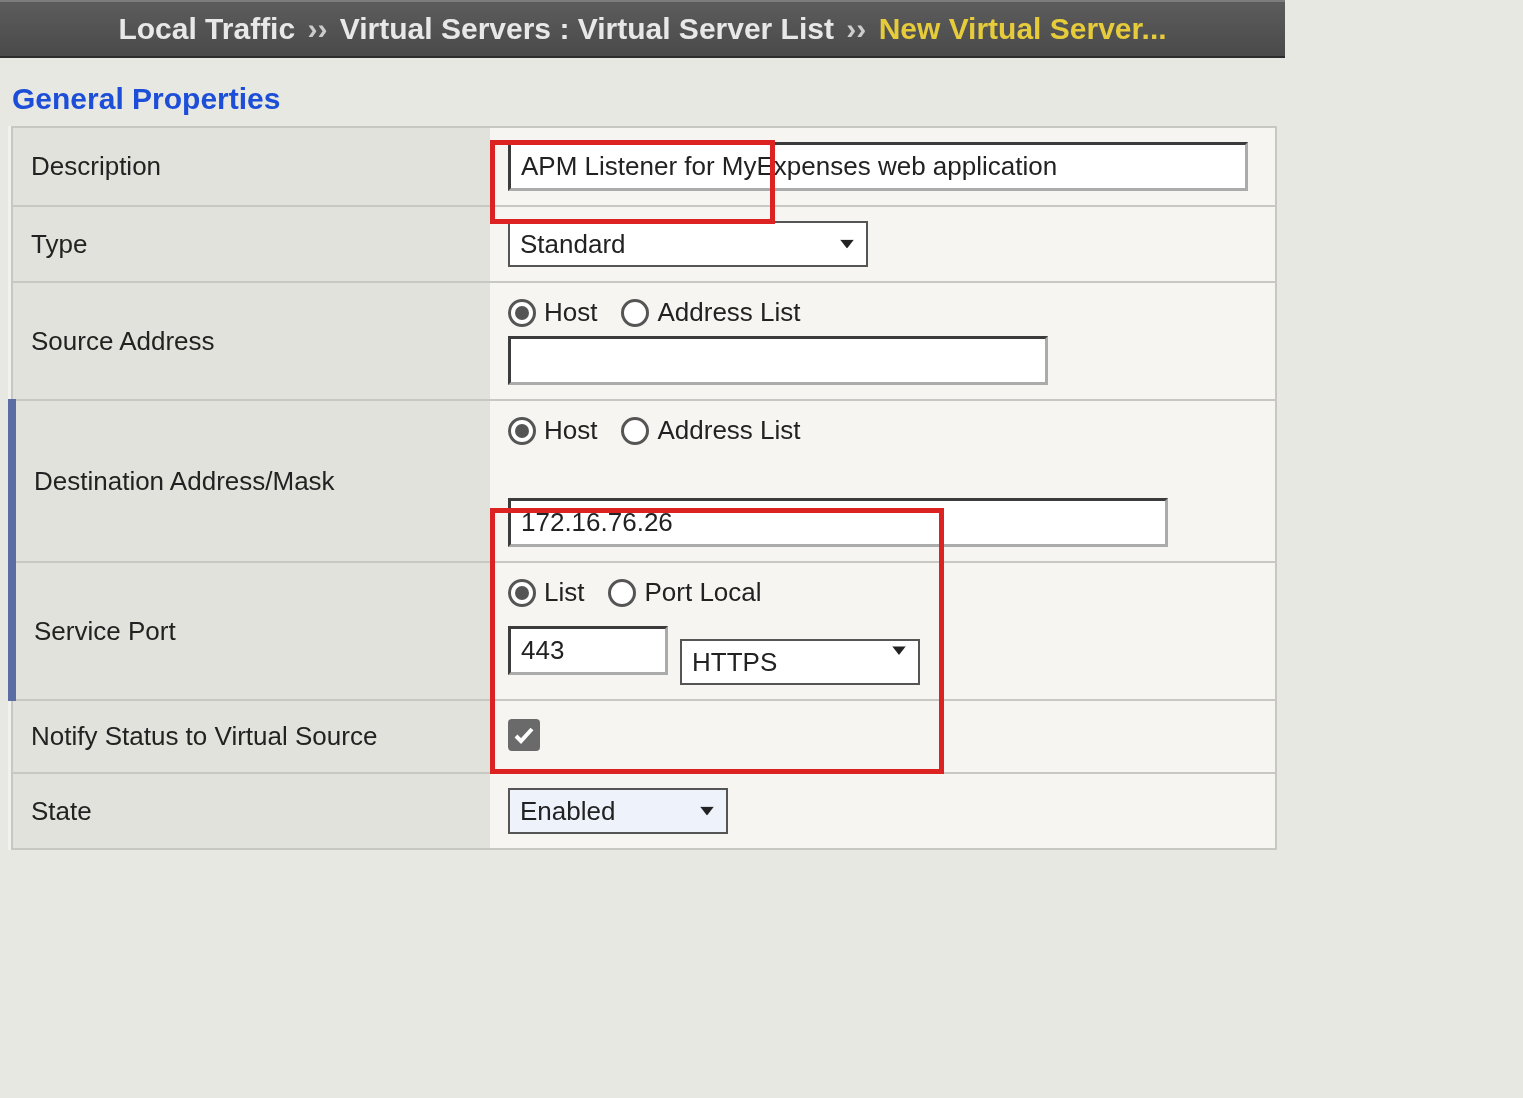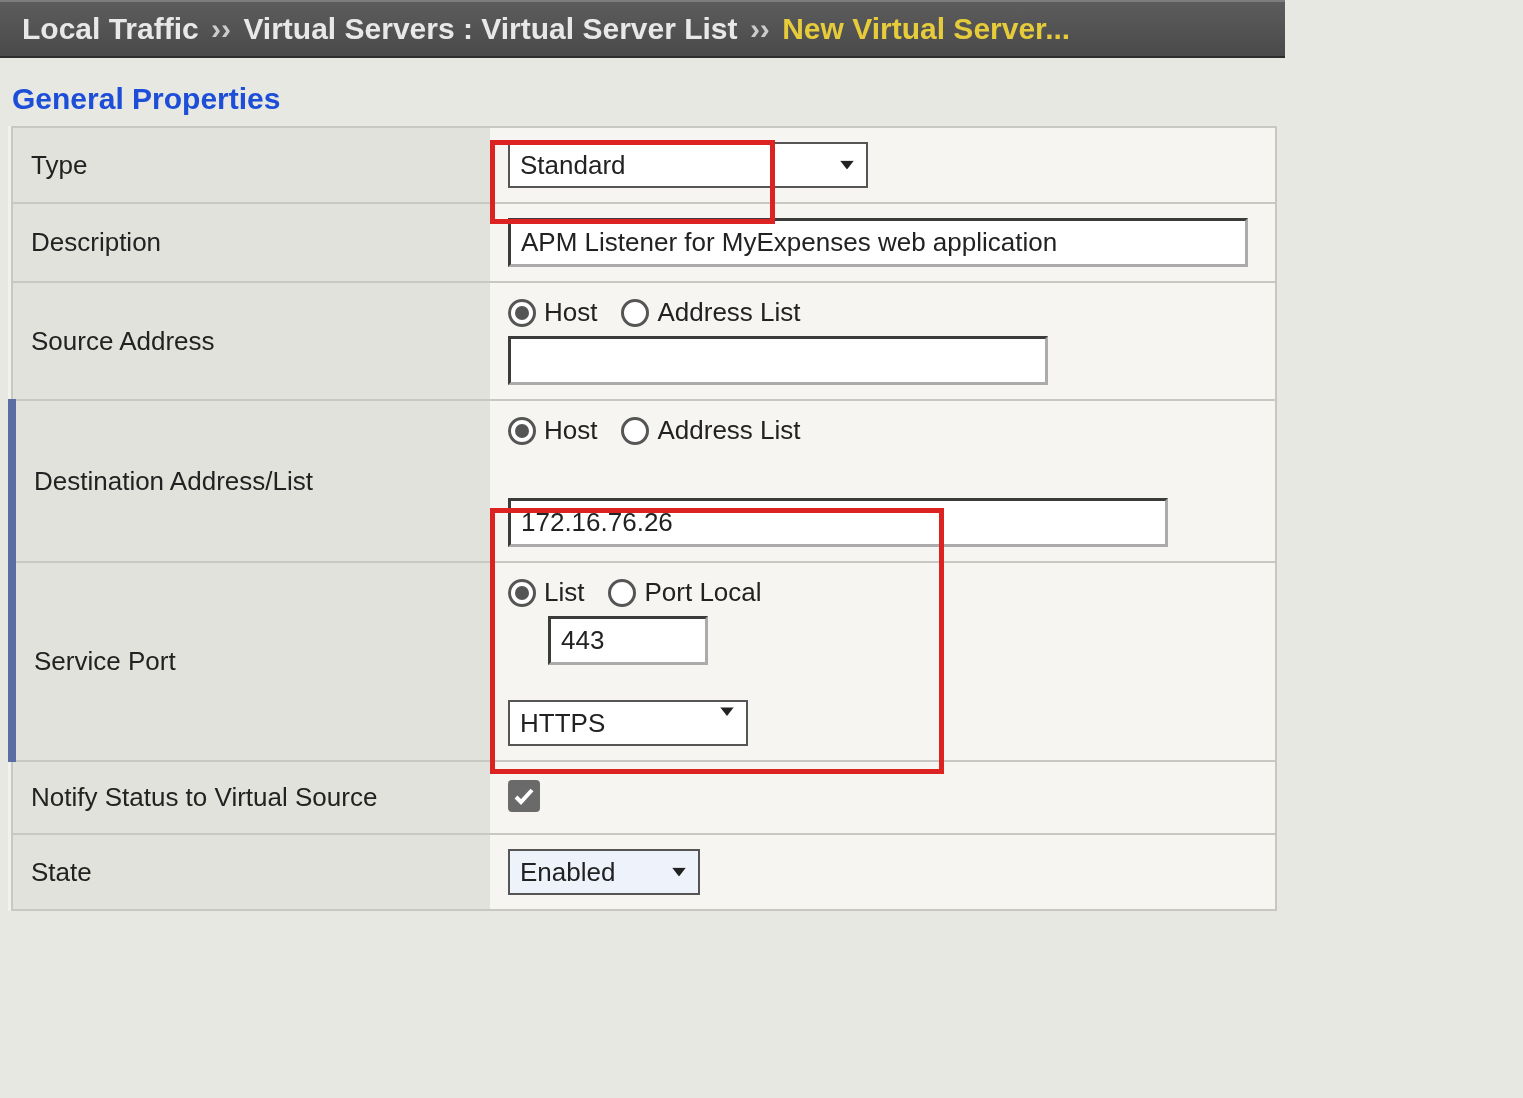--- a/index.html
+++ b/index.html
@@ -12,20 +12,21 @@
     color: #222;
   }
   .breadcrumb-bar {
     background: linear-gradient(#5c5c5c, #4a4a4a);
     border-top: 2px solid #7d7d7d;
     border-bottom: 2px solid #2d2d2d;
     padding: 10px 22px;
     font-size: 30px;
     font-weight: bold;
     color: #e8e8e8;
+    text-align: center;
   }
   .breadcrumb-bar .sep { color: #ccc; margin: 0 4px; }
   .breadcrumb-bar .current { color: #e6cc3b; }
   .content { padding: 18px 8px 8px 8px; }
   .section-title {
     font-size: 30px;
     font-weight: bold;
     color: #1d4ed8;
     margin: 6px 0 10px 4px;
   }
@@ -79,21 +80,21 @@
     position: absolute;
     right: 14px; top: 50%;
     width: 14px; height: 9px;
     transform: translateY(-50%);
     background: #222;
     clip-path: polygon(0 0, 100% 0, 50% 100%);
     pointer-events: none;
   }
   .sel.type { width: 360px; }
   .sel.proto { width: 240px; margin-top: 23px; }
-  .sel.state { width: 192px; background: #eef2fb; }
+  .sel.state { width: 220px; background: #eef2fb; }
   .radio-row { display: flex; align-items: center; gap: 8px; }
   .radio {
     width: 28px; height: 28px;
     border: 3px solid #555;
     border-radius: 50%;
     display: inline-flex;
     align-items: center; justify-content: center;
     background: #fff;
     cursor: pointer;
   }
@@ -107,21 +108,21 @@
   .checkbox {
     width: 32px; height: 32px;
     background: #6a6a6a;
     border-radius: 4px;
     display: inline-flex;
     align-items: center; justify-content: center;
     cursor: pointer;
   }
   .checkbox svg { width: 24px; height: 24px; stroke: #fff; stroke-width: 4; fill: none; }
   .stack { display: flex; flex-direction: column; gap: 8px; align-items: flex-start; }
-  .hstack { display: flex; flex-direction: column; gap: 12px; align-items: center; }
+  .hstack { display: flex; flex-direction: row; gap: 12px; align-items: center; }
   .highlight-box {
     position: absolute;
     border: 5px solid #d22;
     pointer-events: none;
     box-sizing: border-box;
   }
   .hl1 { left: 490px; top: 140px; width: 285px; height: 84px; }
   .hl2 { left: 490px; top: 508px; width: 454px; height: 266px; }
   .canvas { position: relative; width: 1285px; }
 </style>
@@ -137,51 +138,51 @@
     <span class="sep">››</span>
     <span class="current">New Virtual Server...</span>
   </div>
 
   <div class="content">
     <div class="section-title">General Properties</div>
 
     <table class="props">
       <tbody>
       <tr>
+        <td class="label-cell">Description</td>
+        <td class="value-cell">
+          <input type="text" class="txt widest" value="APM Listener for MyExpenses web application" style="">
+        </td>
+      </tr>
+      <tr>
         <td class="label-cell">Type</td>
         <td class="value-cell">
           <span class="sel-wrap">
             <select class="sel type">
               <option>Standard</option>
             </select>
           </span>
-        </td>
-      </tr>
-      <tr>
-        <td class="label-cell">Description</td>
-        <td class="value-cell">
-          <input type="text" class="txt widest" value="APM Listener for MyExpenses web application" style="">
         </td>
       </tr>
       <tr>
         <td class="label-cell">Source Address</td>
         <td class="value-cell">
           <div class="stack">
             <div class="radio-row">
               <span class="radio checked"></span>
               <span class="radio-label">Host</span>
               <span class="radio"></span>
               <span class="radio-label">Address List</span>
             </div>
             <input type="text" class="txt wide" value="" style="">
           </div>
         </td>
       </tr>
       <tr>
-        <td class="label-cell marked">Destination Address/List</td>
+        <td class="label-cell marked">Destination Address/Mask</td>
         <td class="value-cell">
           <div class="stack">
             <div class="radio-row">
               <span class="radio checked"></span>
               <span class="radio-label">Host</span>
               <span class="radio"></span>
               <span class="radio-label">Address List</span>
             </div>
             <input type="text" class="txt" style="width: 660px; margin-top: 44px;" value="172.16.76.26">
           </div>

